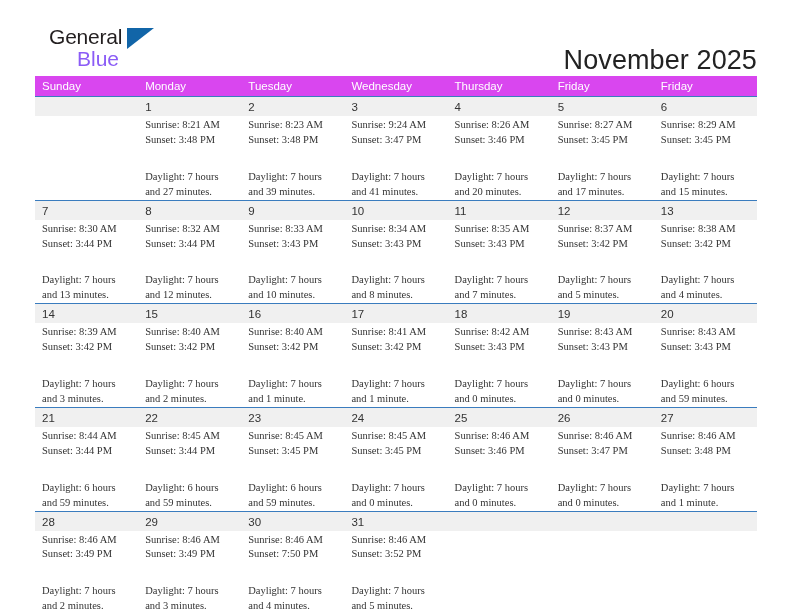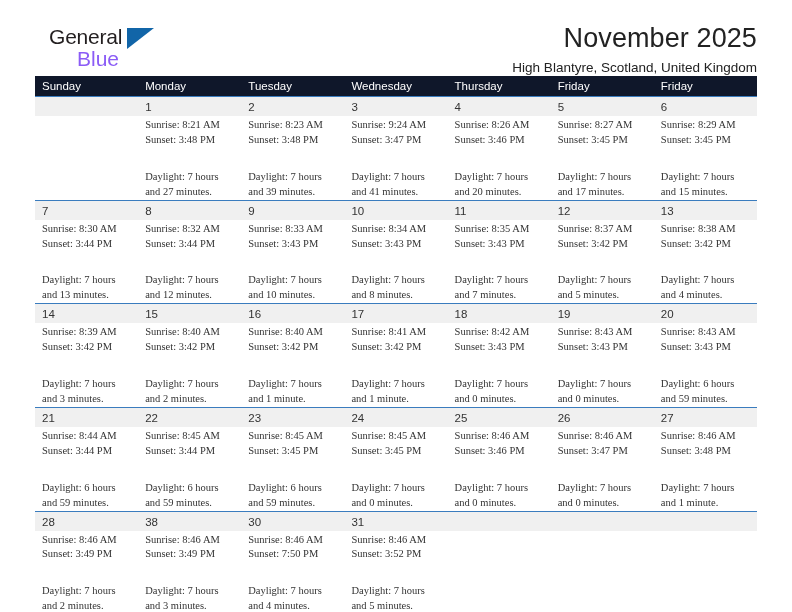--- a/index.html
+++ b/index.html
@@ -81,21 +81,21 @@
   .calendar {
     margin: 0 35px;
     width: 722px;
   }
   table.cal {
     border-collapse: collapse;
     width: 722px;
     table-layout: fixed;
   }
   table.cal th {
-    background: #0f172a;
+    background: #d946ef;
     color: #ffffff;
     font-size: 11.5px;
     font-weight: normal;
     text-align: left;
     padding: 4px 0 4px 7px;
     height: 20px;
     border: none;
   }
   td.daycell {
     vertical-align: top;
@@ -135,21 +135,20 @@
 <div class="page">
 
   <div class="header">
     <div class="logo">
       <span class="logo-general">General</span>
       <span class="logo-triangle"></span>
       <span class="logo-blue">Blue</span>
     </div>
     <div class="title-block">
       <h1 class="cal-title">November 2025</h1>
-      <p class="cal-subtitle">High Blantyre, Scotland, United Kingdom</p>
     </div>
   </div>
 
   <div class="calendar">
     <table class="cal">
       <thead>
         <tr>
           <th>Sunday</th>
           <th>Monday</th>
           <th>Tuesday</th>
@@ -390,21 +389,21 @@
           <tr>
             <td class="daycell">
               <div class="daynum">28</div>
               <div class="dayinfo">
                 <div>Sunrise: 8:46 AM</div>
                 <div>Sunset: 3:49 PM</div>
                 <div class="wrapline">Daylight: 7 hours and 2 minutes.</div>
               </div>
             </td>
             <td class="daycell">
-              <div class="daynum">38</div>
+              <div class="daynum">29</div>
               <div class="dayinfo">
                 <div>Sunrise: 8:46 AM</div>
                 <div>Sunset: 3:49 PM</div>
                 <div class="wrapline">Daylight: 7 hours and 3 minutes.</div>
               </div>
             </td>
             <td class="daycell">
               <div class="daynum">30</div>
               <div class="dayinfo">
                 <div>Sunrise: 8:46 AM</div>

